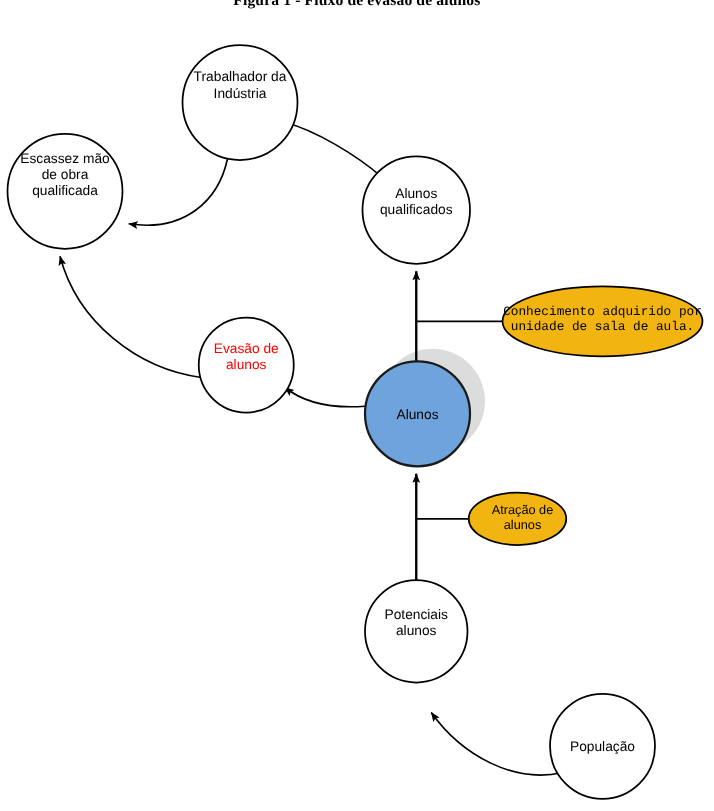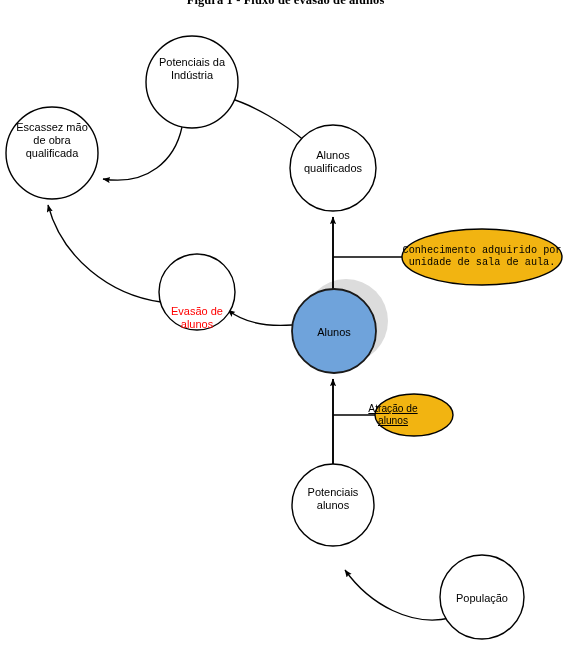--- a/index.html
+++ b/index.html
@@ -86,37 +86,37 @@
   <circle cx="333" cy="168" r="43" fill="#ffffff" stroke="#000000" stroke-width="1.4"></circle>
   <circle cx="197" cy="292" r="38" fill="#ffffff" stroke="#000000" stroke-width="1.4"></circle>
   <circle cx="334" cy="331" r="42" fill="#6fa3db" stroke="#1a1a1a" stroke-width="1.8"></circle>
   <circle cx="333" cy="505" r="41" fill="#ffffff" stroke="#000000" stroke-width="1.4"></circle>
   <circle cx="482" cy="597" r="42" fill="#ffffff" stroke="#000000" stroke-width="1.4"></circle>
 
   <ellipse cx="482" cy="257" rx="80" ry="28" fill="#f2b411" stroke="#000000" stroke-width="1.4"></ellipse>
   <ellipse cx="414" cy="415" rx="39" ry="21" fill="#f2b411" stroke="#000000" stroke-width="1.4"></ellipse>
 </svg>
 
-<div class="node-label" style="left:137px; top:56px; width:110px;">Potenciais da
+<div class="node-label" style="left:137px; top:56px; width:110px;">Trabalhador da
 Indústria</div>
 
 <div class="node-label" style="left:-3px; top:121px; width:110px;">Escassez mão
 de obra
 qualificada</div>
 
 <div class="node-label" style="left:278px; top:149px; width:110px;">Alunos
 qualificados</div>
 
-<div class="node-label red" style="left:142px; top:273px; width:110px;margin-top:32px;">Evasão de
+<div class="node-label red" style="left:142px; top:273px; width:110px;">Evasão de
 alunos</div>
 
 <div class="node-label" style="left:279px; top:326px; width:110px;">Alunos</div>
 
 <div class="node-label" style="left:278px; top:486px; width:110px;">Potenciais
 alunos</div>
 
 <div class="node-label" style="left:427px; top:592px; width:110px;text-align:center;">População</div>
 
 <div class="node-label small" style="left:397px; top:245px; width:170px;font-family:Liberation Mono, monospace;">Conhecimento adquirido por
 unidade de sala de aula.</div>
 
-<div class="node-label small" style="left:343px; top:403px; width:100px;text-decoration:underline;">Atração de
+<div class="node-label small" style="left:368px; top:403px; width:100px;">Atração de
 alunos</div>
 
 </body></html>

